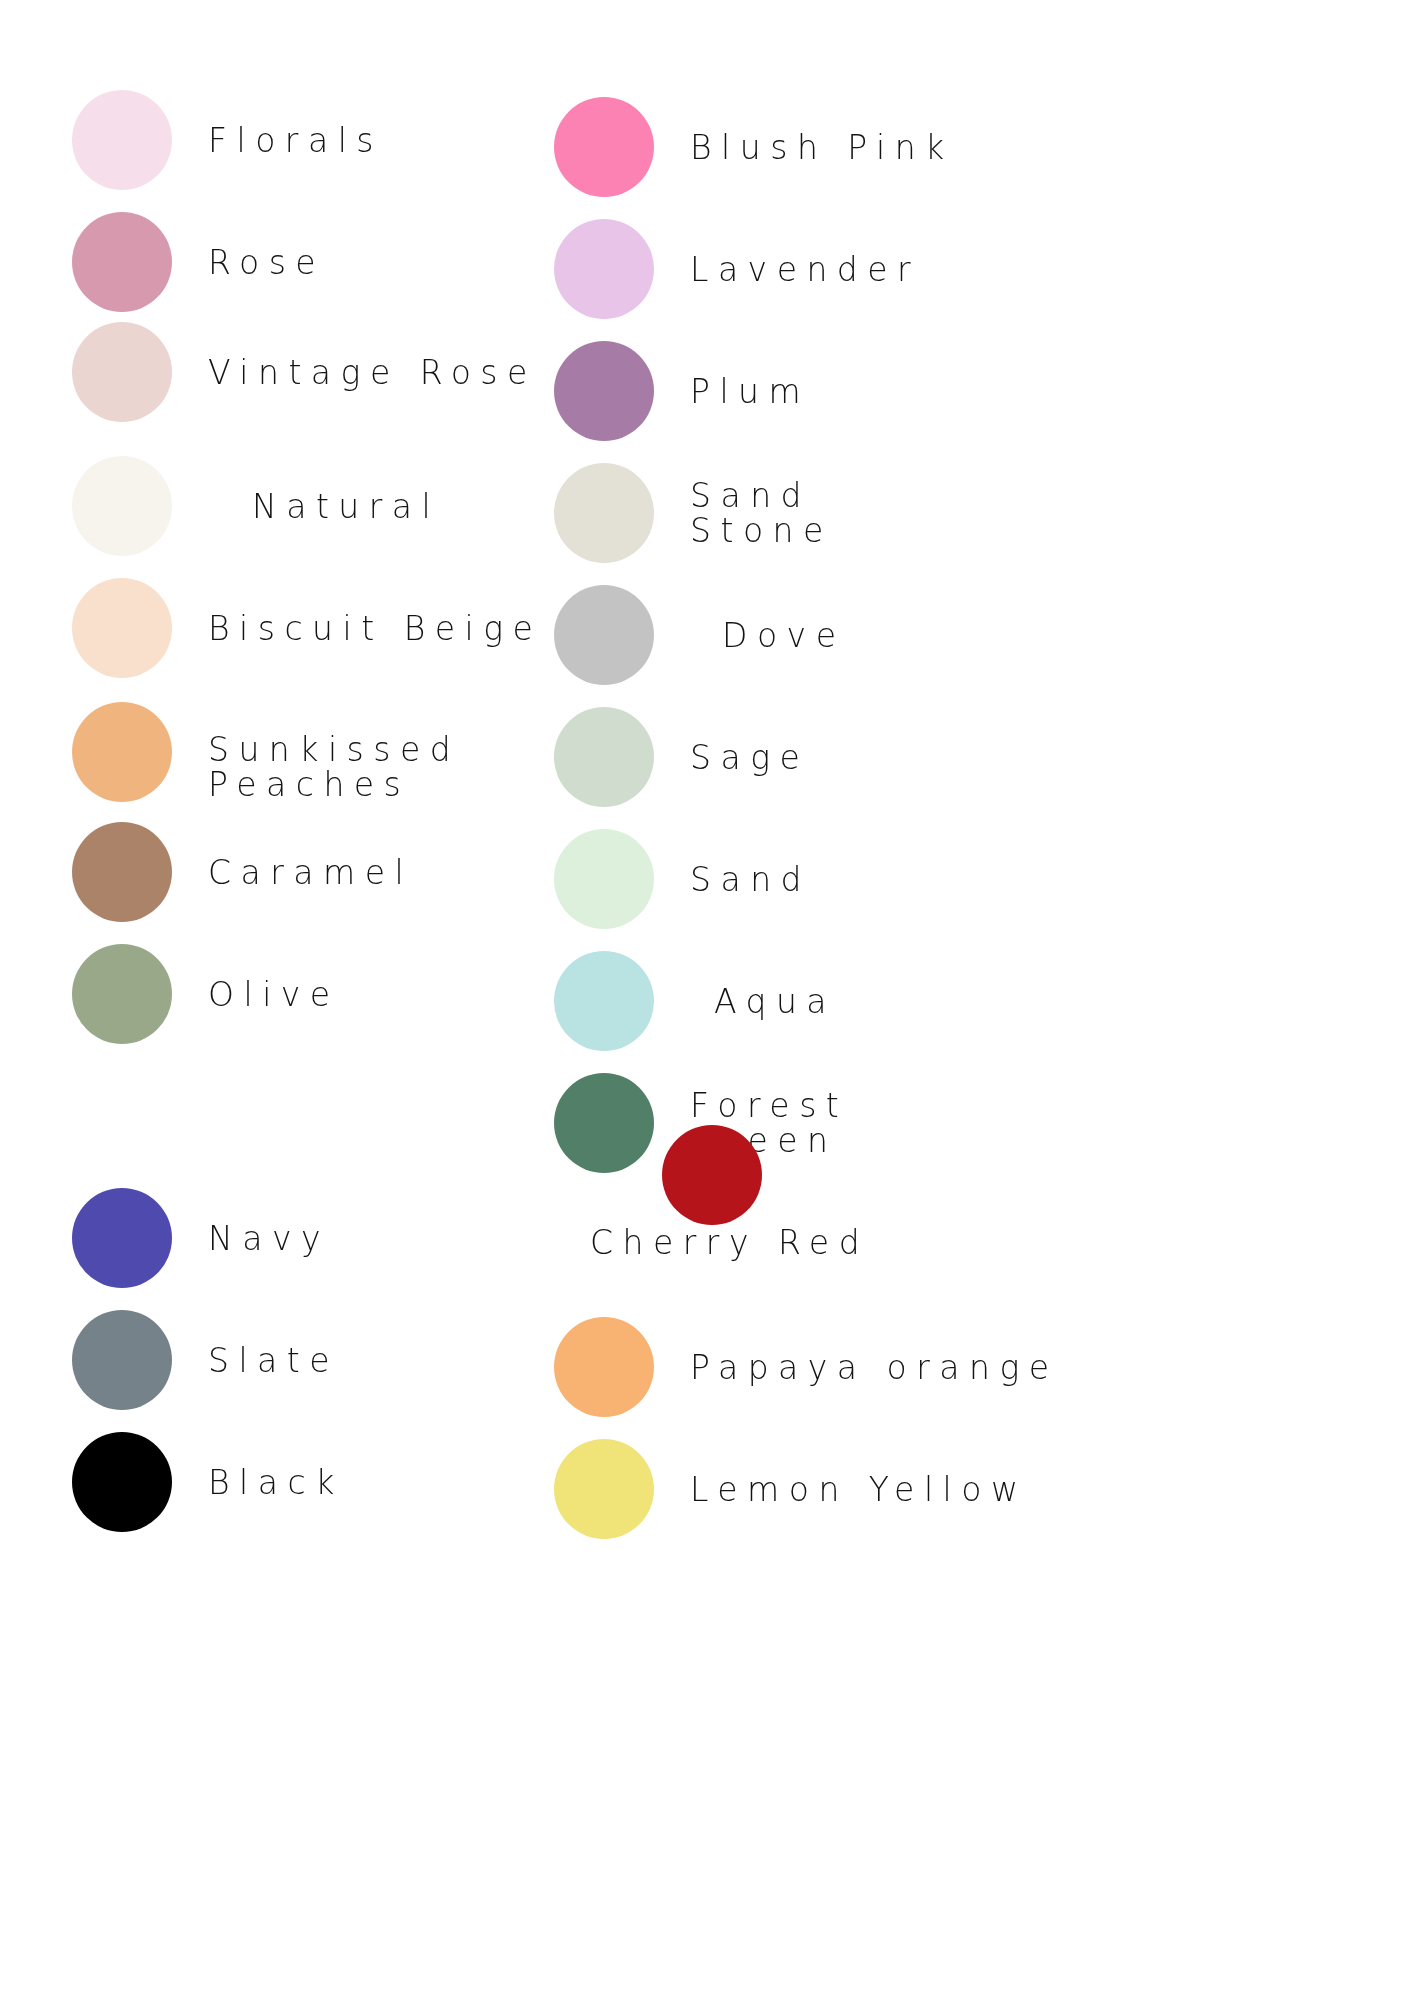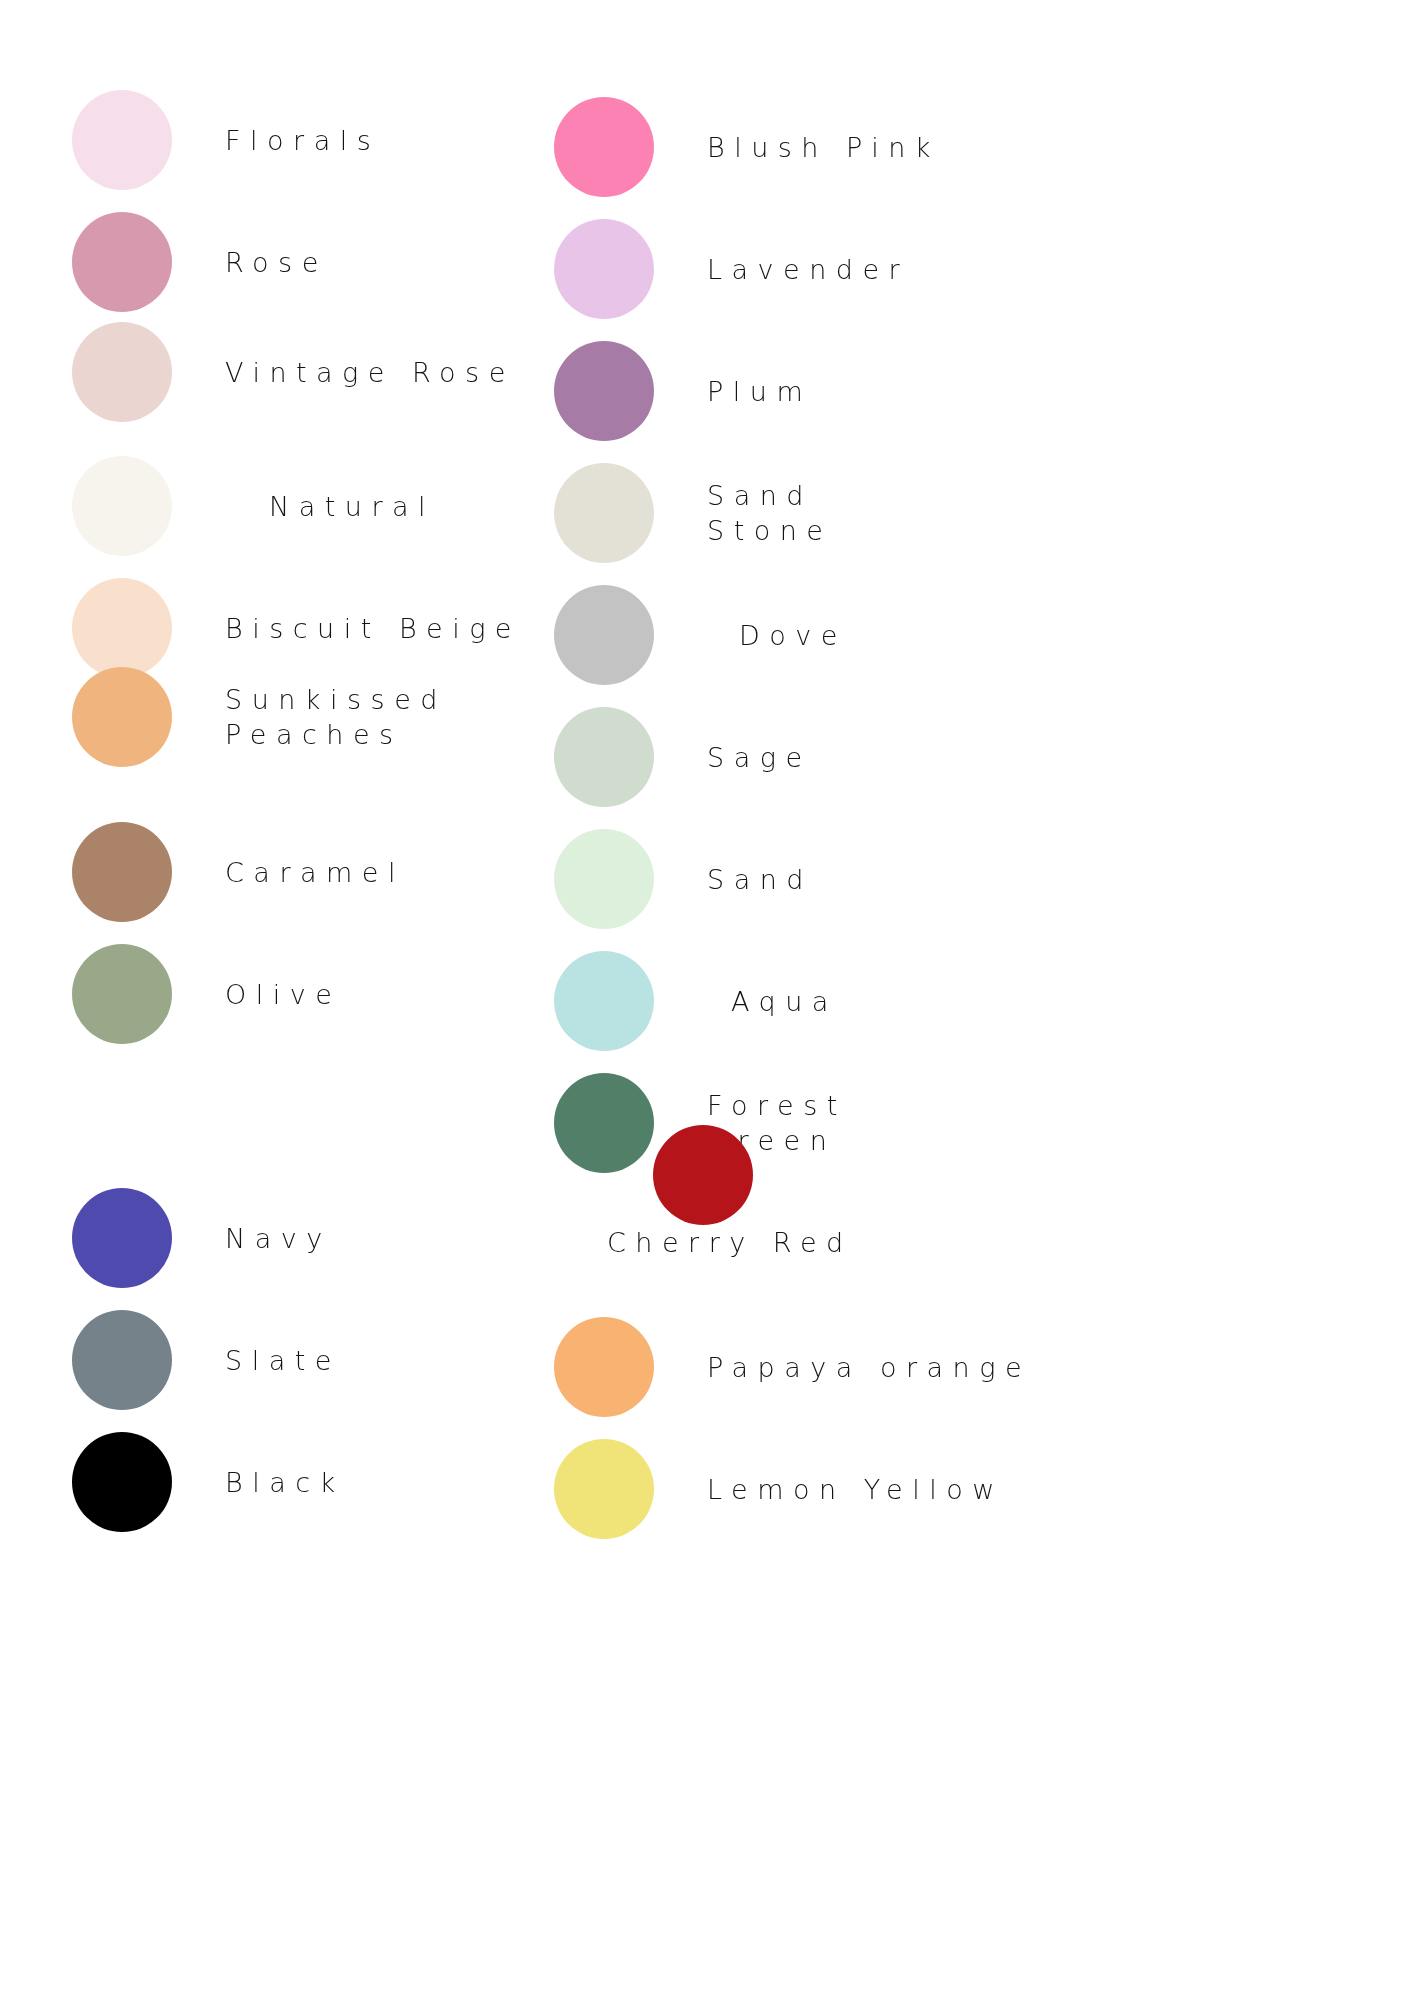--- a/index.html
+++ b/index.html
@@ -44,22 +44,22 @@
 
   .swatch-dot {
     width: 100px;
     height: 100px;
     border-radius: 50%;
     flex: 0 0 auto;
     display: block;
   }
 
   .swatch-label {
-    margin-left: 53px;
-    font-size: 27px;
+    margin-left: 36px;
+    font-size: 33px;
     font-weight: 300;
     letter-spacing: 9.5px;
     line-height: 35px;
     color: #141414;
     white-space: pre-line;
     text-align: left;
     flex: 0 0 auto;
   }
 </style>
 </head>
@@ -81,21 +81,21 @@
         <span class="swatch-label">Vintage Rose</span>
       </div>
       <div class="swatch-row" style="left: 72px; top: 454px; gap: 44px;">
         <span class="swatch-dot" style="background: rgb(246, 244, 236);"></span>
         <span class="swatch-label">Natural</span>
       </div>
       <div class="swatch-row" style="left: 72px; top: 576px;">
         <span class="swatch-dot" style="background: rgb(248, 224, 205);"></span>
         <span class="swatch-label">Biscuit Beige</span>
       </div>
-      <div class="swatch-row" style="left: 72px; top: 665px;">
+      <div class="swatch-row" style="left: 72px; top: 698px; align-items: flex-end;">
         <span class="swatch-dot" style="background: rgb(240, 181, 126);"></span>
         <span class="swatch-label">Sunkissed
 Peaches</span>
       </div>
       <div class="swatch-row" style="left: 72px; top: 820px;">
         <span class="swatch-dot" style="background: rgb(171, 131, 104);"></span>
         <span class="swatch-label">Caramel</span>
       </div>
       <div class="swatch-row" style="left: 72px; top: 942px;">
         <span class="swatch-dot" style="background: rgb(154, 168, 138);"></span>

